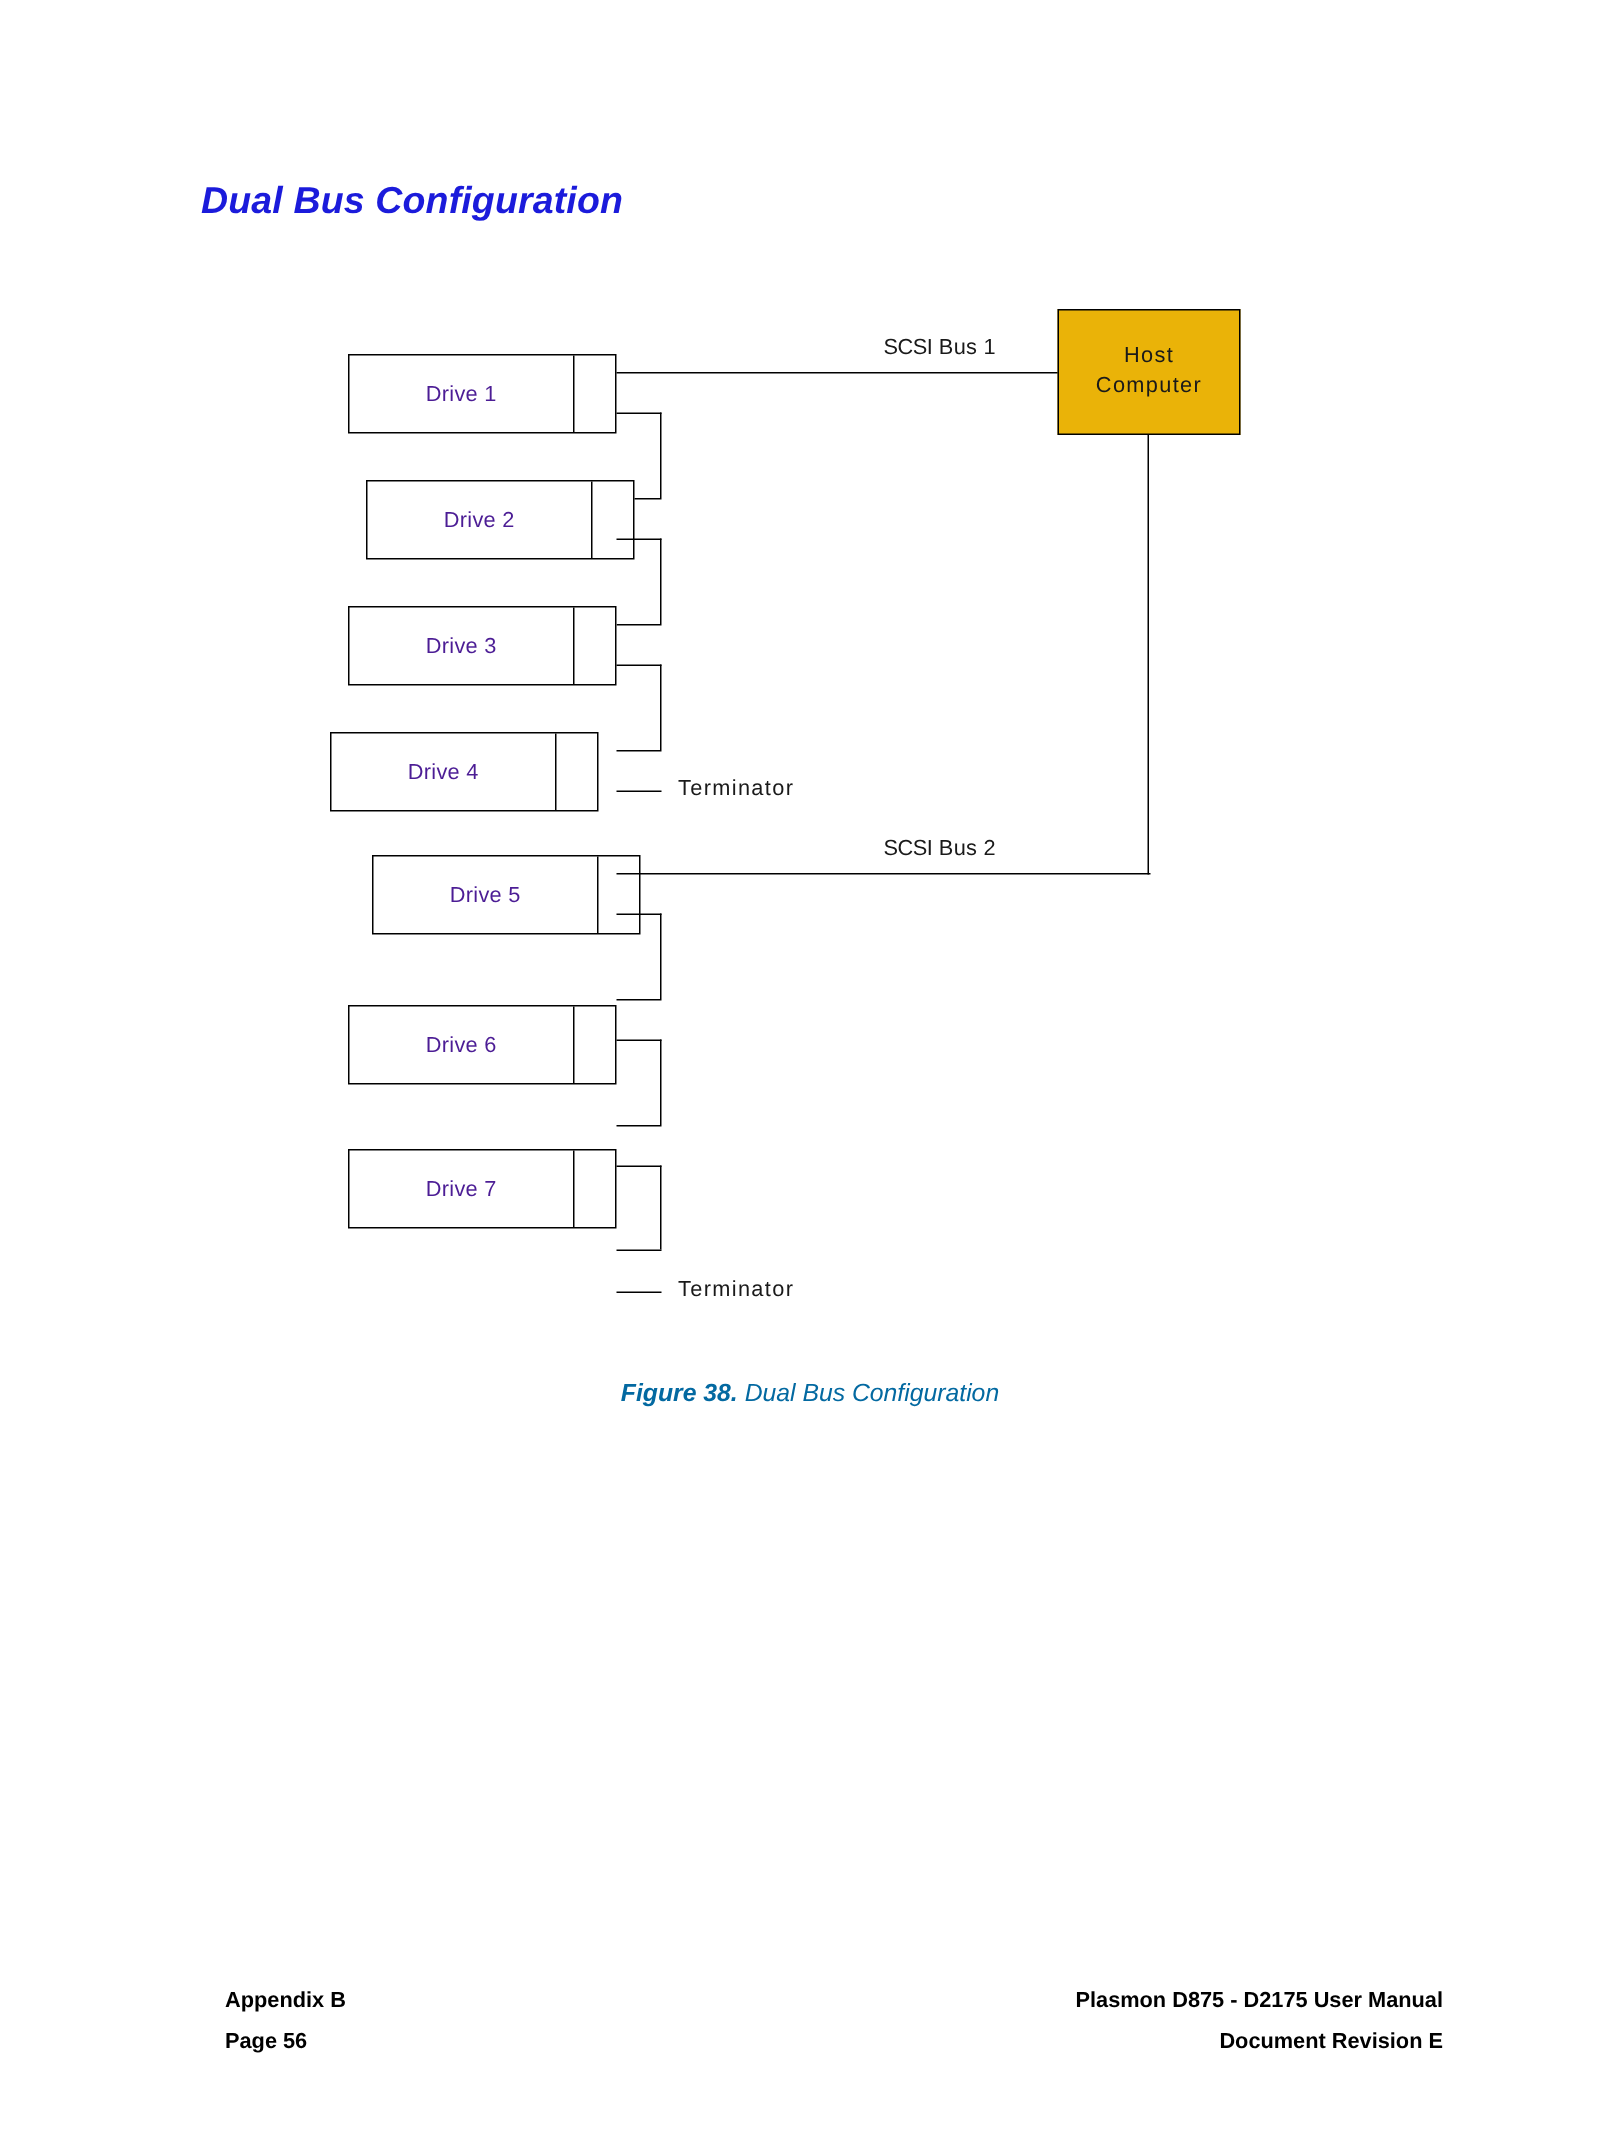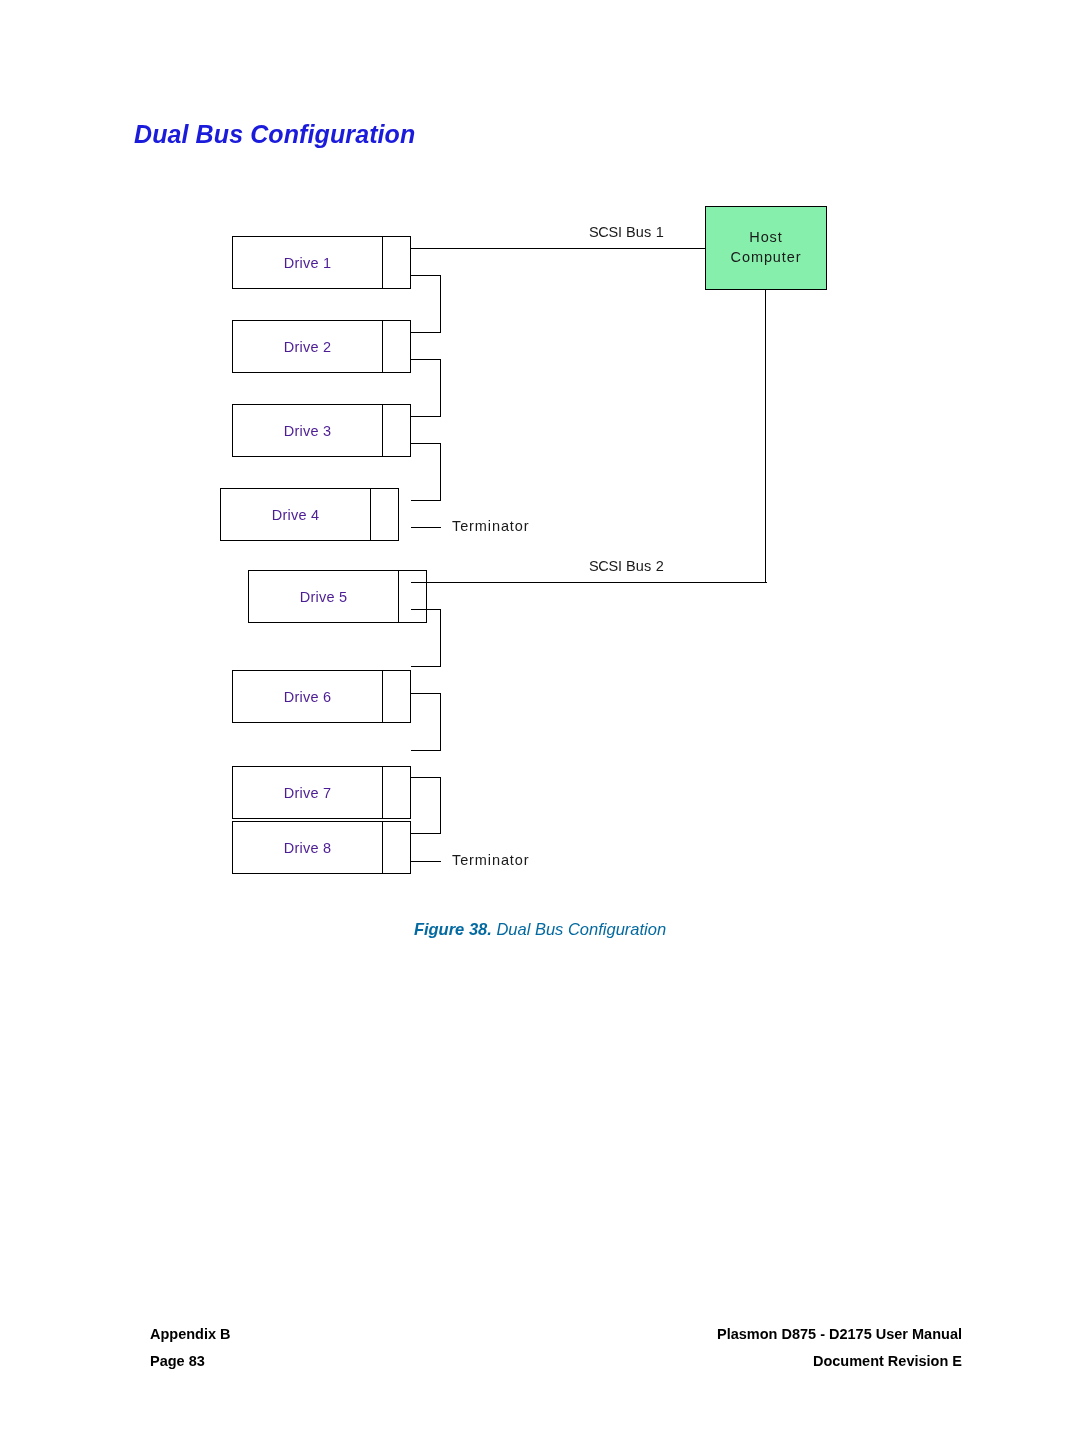--- a/index.html
+++ b/index.html
@@ -94,21 +94,21 @@
 
   
   .host-box {
     position: absolute;
     left: 705px;
     top: 206px;
     width: 122px;
     height: 84px;
     border: 1.8px solid #000;
     box-sizing: border-box;
-    background: #86efac;
+    background: #eab308;
     display: flex;
     flex-direction: column;
     align-items: center;
     justify-content: center;
     line-height: 1.35;
   }
   .host-line {
     font-size: 14.5px;
     letter-spacing: 0.9px;
     color: #1a1a1a;
@@ -181,21 +181,21 @@
       </div>
       <div class="drive-connector"></div>
     </div>
 
     <div class="hline" style="left:411px; top:248px; width:296px;"></div>
 
     <div class="hline" style="left:411px; top:275px; width:30px;"></div>
     <div class="vline" style="left:440px; top:275px; height:57px;"></div>
     <div class="hline" style="left:411px; top:332px; width:30px;"></div>
 
-    <div class="drive" style="left:232px; top:320px;">
+    <div class="drive" style="left:244px; top:320px;">
       <div class="drive-body">
         <span class="drive-label">Drive 2</span>
       </div>
       <div class="drive-connector"></div>
     </div>
     <div class="hline" style="left:411px; top:359px; width:30px;"></div>
     <div class="vline" style="left:440px; top:359px; height:57px;"></div>
     <div class="hline" style="left:411px; top:416px; width:30px;"></div>
 
     <div class="drive" style="left:232px; top:404px;">
@@ -243,26 +243,20 @@
     <div class="drive" style="left:232px; top:766px;">
       <div class="drive-body">
         <span class="drive-label">Drive 7</span>
       </div>
       <div class="drive-connector"></div>
     </div>
     <div class="hline" style="left:411px; top:777px; width:30px;"></div>
     <div class="vline" style="left:440px; top:777px; height:56px;"></div>
     <div class="hline" style="left:411px; top:833px; width:30px;"></div>
 
-    <div class="drive" style="left:232px; top:821px;">
-      <div class="drive-body">
-        <span class="drive-label">Drive 8</span>
-      </div>
-      <div class="drive-connector"></div>
-    </div>
 
     <div class="hline" style="left:411px; top:861px; width:30px;"></div>
     <div class="terminator-label" style="left:452px; top:852px;">Terminator</div>
 
     <div class="host-box">
       <span class="host-line">Host</span>
       <span class="host-line">Computer</span>
     </div>
 
     <div class="vline" style="left:765px; top:290px; height:293px;"></div>
@@ -280,18 +274,18 @@
     <span class="cap-num">Figure 38.</span>
     <span>Dual Bus Configuration</span>
   </div>
 
   <div class="footer">
     <div class="footer-row">
       <span class="footer-left">Appendix B</span>
       <span class="footer-right">Plasmon D875 - D2175 User Manual</span>
     </div>
     <div class="footer-row">
-      <span class="footer-left">Page 83</span>
+      <span class="footer-left">Page 56</span>
       <span class="footer-right">Document Revision E</span>
     </div>
   </div>
 
 </div>
 
 </body></html>

